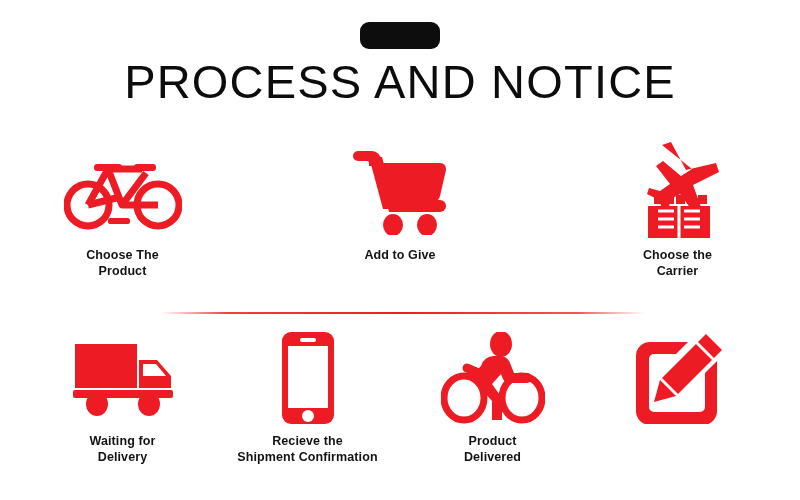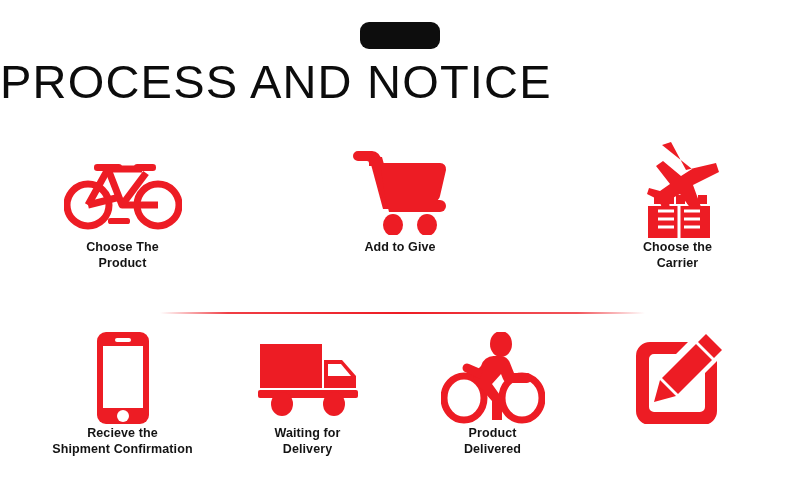--- a/index.html
+++ b/index.html
@@ -28,20 +28,21 @@
     width: 80px;
     height: 27px;
     background: #0d0d0d;
     border-radius: 9px;
   }
   .page-title {
     position: absolute;
     left: 0;
     top: 58px;
     width: 800px;
+    text-align: center;
     font-family: "Liberation Sans", sans-serif;
     font-size: 47px;
     font-weight: 400;
     letter-spacing: 1.2px;
     color: #0c0c0c;
     line-height: 1;
     white-space: nowrap;
   }
 
   
@@ -65,20 +66,21 @@
   }
   .icon-box {
     height: 102px;
     display: flex;
     align-items: center;
     justify-content: center;
   }
   .row-bottom .icon-box { height: 96px; }
 
   .cell-label {
+    margin-top: 8px;
     text-align: center;
     font-family: "Liberation Sans", sans-serif;
     font-size: 12.5px;
     font-weight: bold;
     color: #141414;
     line-height: 1.25;
     letter-spacing: 0.1px;
     white-space: pre-line;
   }
 
@@ -172,50 +174,50 @@
 
 
   </div>
 
   <div class="divider"></div>
 
   <div class="row row-bottom">
 
     <div class="cell">
       <div class="icon-box">
+        <svg width="104" height="80" viewBox="0 0 104 80">
+          <g fill="#ED1C24">
+            <rect x="4" y="6" width="62" height="44"></rect>
+            <path d="M68 22 h18 l14 16 v12 h-32 z"></path>
+            <rect x="2" y="52" width="100" height="8" rx="2"></rect>
+            <ellipse cx="26" cy="66" rx="11" ry="12"></ellipse>
+            <ellipse cx="78" cy="66" rx="11" ry="12"></ellipse>
+          </g>
+          <path d="M72 26 h13 l10 12 h-23 z" fill="#ffffff"></path>
+        </svg>
+      </div>
+      <div class="cell-label">Waiting for
+Delivery</div>
+    </div>
+
+    <div class="cell">
+      <div class="icon-box">
         <svg width="60" height="96" viewBox="0 0 60 96">
           <rect x="4" y="2" width="52" height="92" rx="9" fill="#ED1C24"></rect>
           <rect x="10" y="16" width="40" height="62" fill="#ffffff"></rect>
           <rect x="22" y="8" width="16" height="4" rx="2" fill="#ffffff"></rect>
           <circle cx="30" cy="86" r="6" fill="#ffffff"></circle>
         </svg>
       </div>
       <div class="cell-label">Recieve the
 Shipment Confirmation</div>
     </div>
 
     <div class="cell">
       <div class="icon-box">
-        <svg width="104" height="80" viewBox="0 0 104 80">
-          <g fill="#ED1C24">
-            <rect x="4" y="6" width="62" height="44"></rect>
-            <path d="M68 22 h18 l14 16 v12 h-32 z"></path>
-            <rect x="2" y="52" width="100" height="8" rx="2"></rect>
-            <ellipse cx="26" cy="66" rx="11" ry="12"></ellipse>
-            <ellipse cx="78" cy="66" rx="11" ry="12"></ellipse>
-          </g>
-          <path d="M72 26 h13 l10 12 h-23 z" fill="#ffffff"></path>
-        </svg>
-      </div>
-      <div class="cell-label">Waiting for
-Delivery</div>
-    </div>
-
-    <div class="cell">
-      <div class="icon-box">
         <svg width="104" height="92" viewBox="0 0 104 92">
           <g fill="none" stroke="#ED1C24" stroke-width="7">
             <ellipse cx="23" cy="66" rx="20" ry="22"></ellipse>
             <ellipse cx="81" cy="66" rx="20" ry="22"></ellipse>
           </g>
           <g fill="#ED1C24">
             <ellipse cx="60" cy="12" rx="11" ry="13"></ellipse>
             <path d="M40 34 a13 13 0 0 1 13 -10 h6 a11 11 0 0 1 10 7 l4 10 h13 a5 5 0 0 1 0 10 h-18 a7 7 0 0 1 -6 -4 l-2 -5 l-9 10 l10 14 v22 h-10 v-19 l-16 -18 a10 10 0 0 1 -1 -11 z"></path>
             <path d="M28 32 l14 6 l-3 9 l-15 -7 a4 4 0 0 1 4 -8 z"></path>
           </g>

